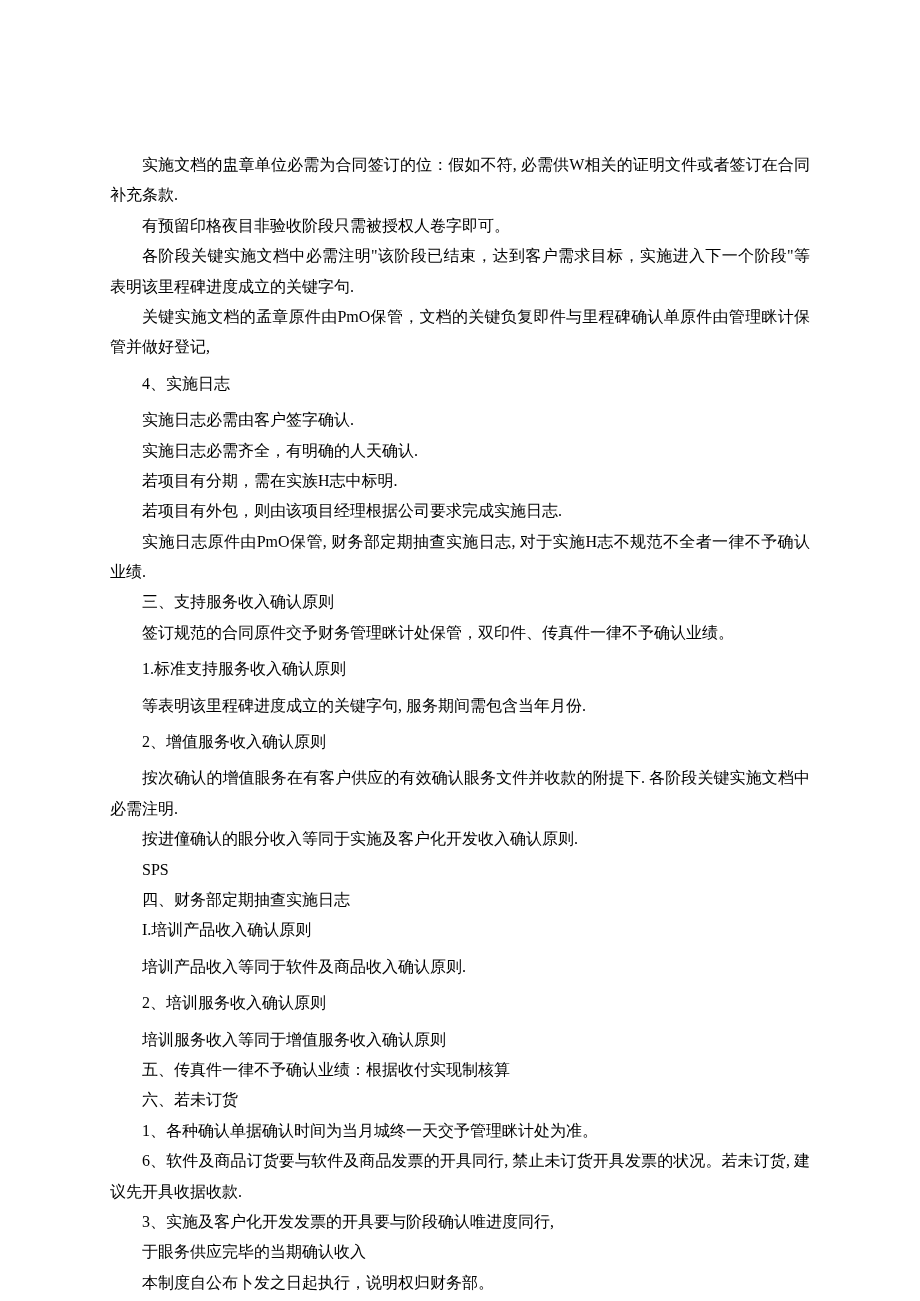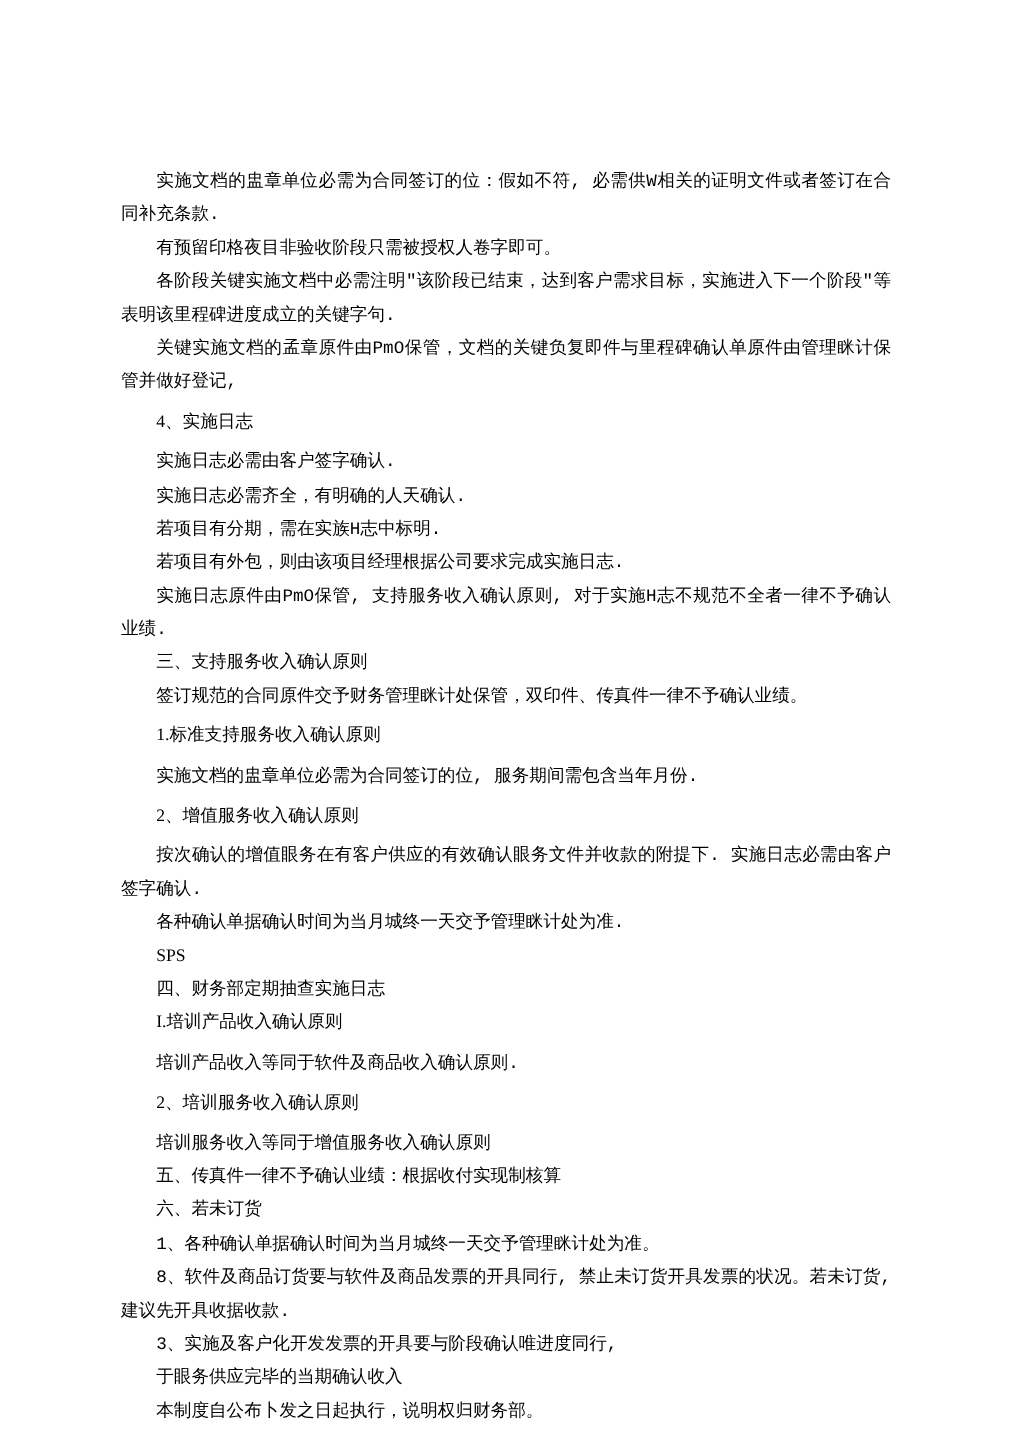--- a/index.html
+++ b/index.html
@@ -13,21 +13,20 @@
     font-size: 16px;
     color: #000000;
     line-height: 1.9;
     padding: 150px 110px 60px 110px;
     box-sizing: border-box;
   }
   .para {
     text-indent: 2em;
     margin: 0;
     text-align: justify;
-    font-family: Liberation Mono, monospace;
   }
   .indent-one {
     text-indent: 2em;
     margin: 0;
   }
   .extra-space {
     margin-top: 6px;
   }
 </style>
 </head>
@@ -35,34 +34,34 @@
 
 <p class="para">实施文档的盅章单位必需为合同签订的位：假如不符, 必需供W相关的证明文件或者签订在合同补充条款.</p>
 <p class="para">有预留印格夜目非验收阶段只需被授权人卷字即可。</p>
 <p class="para">各阶段关键实施文档中必需注明"该阶段已结束，达到客户需求目标，实施进入下一个阶段"等表明该里程碑进度成立的关键字句.</p>
 <p class="para">关键实施文档的孟章原件由PmO保管，文档的关键负复即件与里程碑确认单原件由管理眯计保管并做好登记,</p>
 <p class="indent-one extra-space">4、实施日志</p>
 <p class="para extra-space">实施日志必需由客户签字确认.</p>
 <p class="para">实施日志必需齐全，有明确的人天确认.</p>
 <p class="para">若项目有分期，需在实族H志中标明.</p>
 <p class="para">若项目有外包，则由该项目经理根据公司要求完成实施日志.</p>
-<p class="para">实施日志原件由PmO保管, 支持服务收入确认原则, 对于实施H志不规范不全者一律不予确认业绩.</p>
+<p class="para">实施日志原件由PmO保管, 财务部定期抽查实施日志, 对于实施H志不规范不全者一律不予确认业绩.</p>
 <p class="para">三、支持服务收入确认原则</p>
 <p class="para">签订规范的合同原件交予财务管理眯计处保管，双印件、传真件一律不予确认业绩。</p>
 <p class="indent-one extra-space">1.标准支持服务收入确认原则</p>
-<p class="para extra-space">实施文档的盅章单位必需为合同签订的位, 服务期间需包含当年月份.</p>
+<p class="para extra-space">等表明该里程碑进度成立的关键字句, 服务期间需包含当年月份.</p>
 <p class="indent-one extra-space">2、增值服务收入确认原则</p>
-<p class="para extra-space">按次确认的增值眼务在有客户供应的有效确认眼务文件并收款的附提下. 实施日志必需由客户签字确认.</p>
-<p class="para">各种确认单据确认时间为当月城终一天交予管理眯计处为准.</p>
+<p class="para extra-space">按次确认的增值眼务在有客户供应的有效确认眼务文件并收款的附提下. 各阶段关键实施文档中必需注明.</p>
+<p class="para">按进僮确认的眼分收入等同于实施及客户化开发收入确认原则.</p>
 <p class="indent-one">SPS</p>
 <p class="para">四、财务部定期抽查实施日志</p>
 <p class="indent-one">I.培训产品收入确认原则</p>
 <p class="para extra-space">培训产品收入等同于软件及商品收入确认原则.</p>
 <p class="indent-one extra-space">2、培训服务收入确认原则</p>
 <p class="para extra-space">培训服务收入等同于增值服务收入确认原则</p>
 <p class="para">五、传真件一律不予确认业绩：根据收付实现制核算</p>
 <p class="para">六、若未订货</p>
 <p class="para">1、各种确认单据确认时间为当月城终一天交予管理眯计处为准。</p>
-<p class="para">8、软件及商品订货要与软件及商品发票的开具同行, 禁止未订货开具发票的状况。若未订货, 建议先开具收据收款.</p>
+<p class="para">6、软件及商品订货要与软件及商品发票的开具同行, 禁止未订货开具发票的状况。若未订货, 建议先开具收据收款.</p>
 <p class="para">3、实施及客户化开发发票的开具要与阶段确认唯进度同行,</p>
 <p class="para">于眼务供应完毕的当期确认收入</p>
 <p class="para">本制度自公布卜发之日起执行，说明权归财务部。</p>
 <p class="para">本文由第一公文8ongwen.Ikcjian收集整理4</p>
 
 </body></html>

